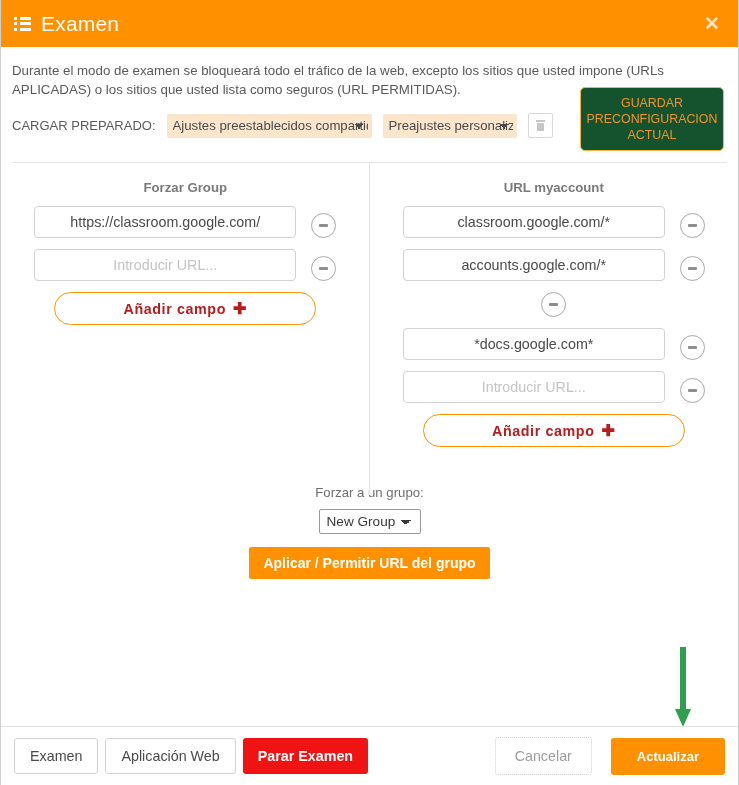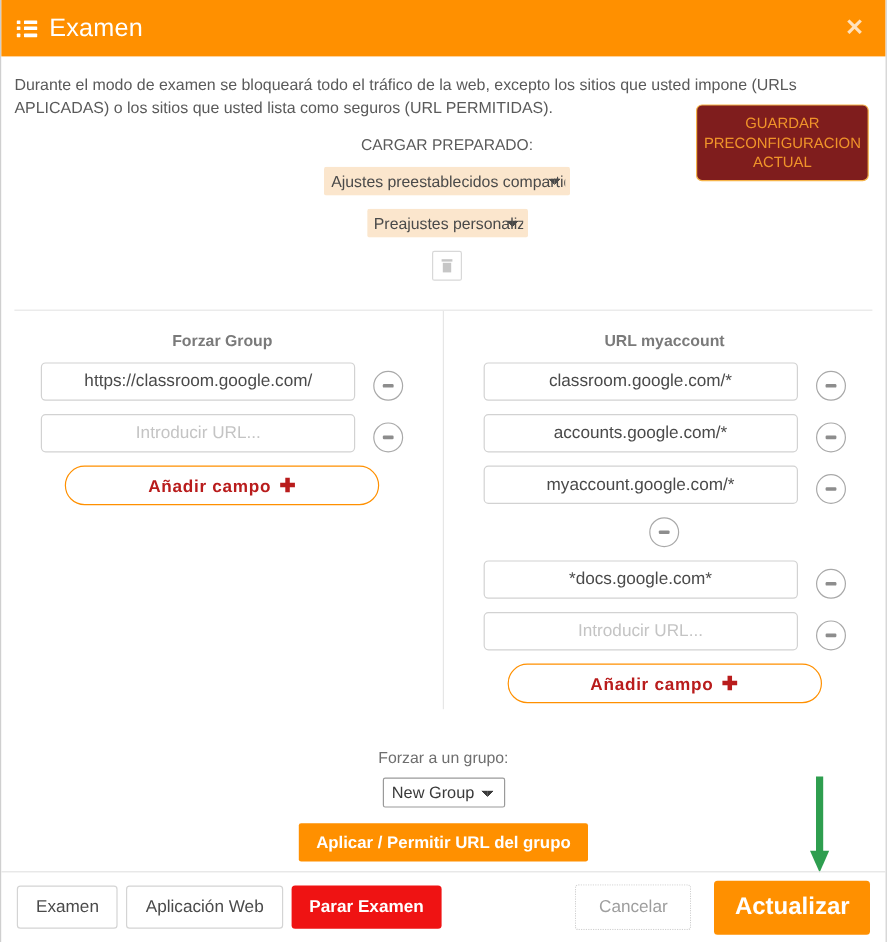--- a/index.html
+++ b/index.html
@@ -71,21 +71,20 @@
     font-size: 13.3px;
     line-height: 19px;
     margin: 0;
     max-width: 716px;
   }
   .preset-row {
     display: flex;
     align-items: center;
     margin-top: 14px;
     gap: 11px;
-    flex-direction: column;
   }
   .preset-label {
     color: #5a5a5a;
     font-size: 13px;
     white-space: nowrap;
   }
   select.preset {
     background: #fbe6cd;
     border: none;
     border-radius: 2px;
@@ -127,21 +126,21 @@
   }
   .trash-ico .body {
     position: absolute; top: 3px; left: 1px; width: 7px; height: 8px;
     background: #c6c6c6;
   }
   .save-preset-btn {
     position: absolute;
     right: 14px; top: 40px;
     width: 144px;
     padding: 7px 4px;
-    background: #7f1d1d;
+    background: #14532d;
     border: 1px solid #f5b44a;
     border-radius: 5px;
     color: #f0942a;
     font-size: 12.4px;
     line-height: 16px;
     text-align: center;
     cursor: pointer;
     font-family: "Liberation Sans", sans-serif;
   }
 
@@ -320,23 +319,23 @@
     font-size: 14.3px;
     padding: 10px 19px;
     cursor: pointer;
     font-family: "Liberation Sans", sans-serif;
   }
   .btn-primary {
     background: #FF9000;
     border: none;
     border-radius: 3px;
     color: #ffffff;
-    font-size: 20px;
-    font-weight: 700;
-    padding: 11px 17px;
+    font-size: 13px;
+    font-weight: 700;
+    padding: 11px 26px;
     cursor: pointer;
     font-family: "Liberation Sans", sans-serif;
   }
 </style>
 </head>
 <body>
 
 <div class="modal-header">
   <div class="hdr-left">
     <span class="list-icon">
@@ -415,26 +414,20 @@
       </button>
     </div>
 
     <div class="url-row">
       <input class="url-input" type="text" value="accounts.google.com/*" style="">
       <button class="minus-btn">
         <span></span>
       </button>
     </div>
 
-    <div class="url-row">
-      <input class="url-input" type="text" value="myaccount.google.com/*" style="">
-      <button class="minus-btn">
-        <span></span>
-      </button>
-    </div>
 
     <div class="url-row">
       <button class="minus-btn">
         <span></span>
       </button>
     </div>
 
     <div class="url-row">
       <input class="url-input" type="text" value="*docs.google.com*" style="">
       <button class="minus-btn">

